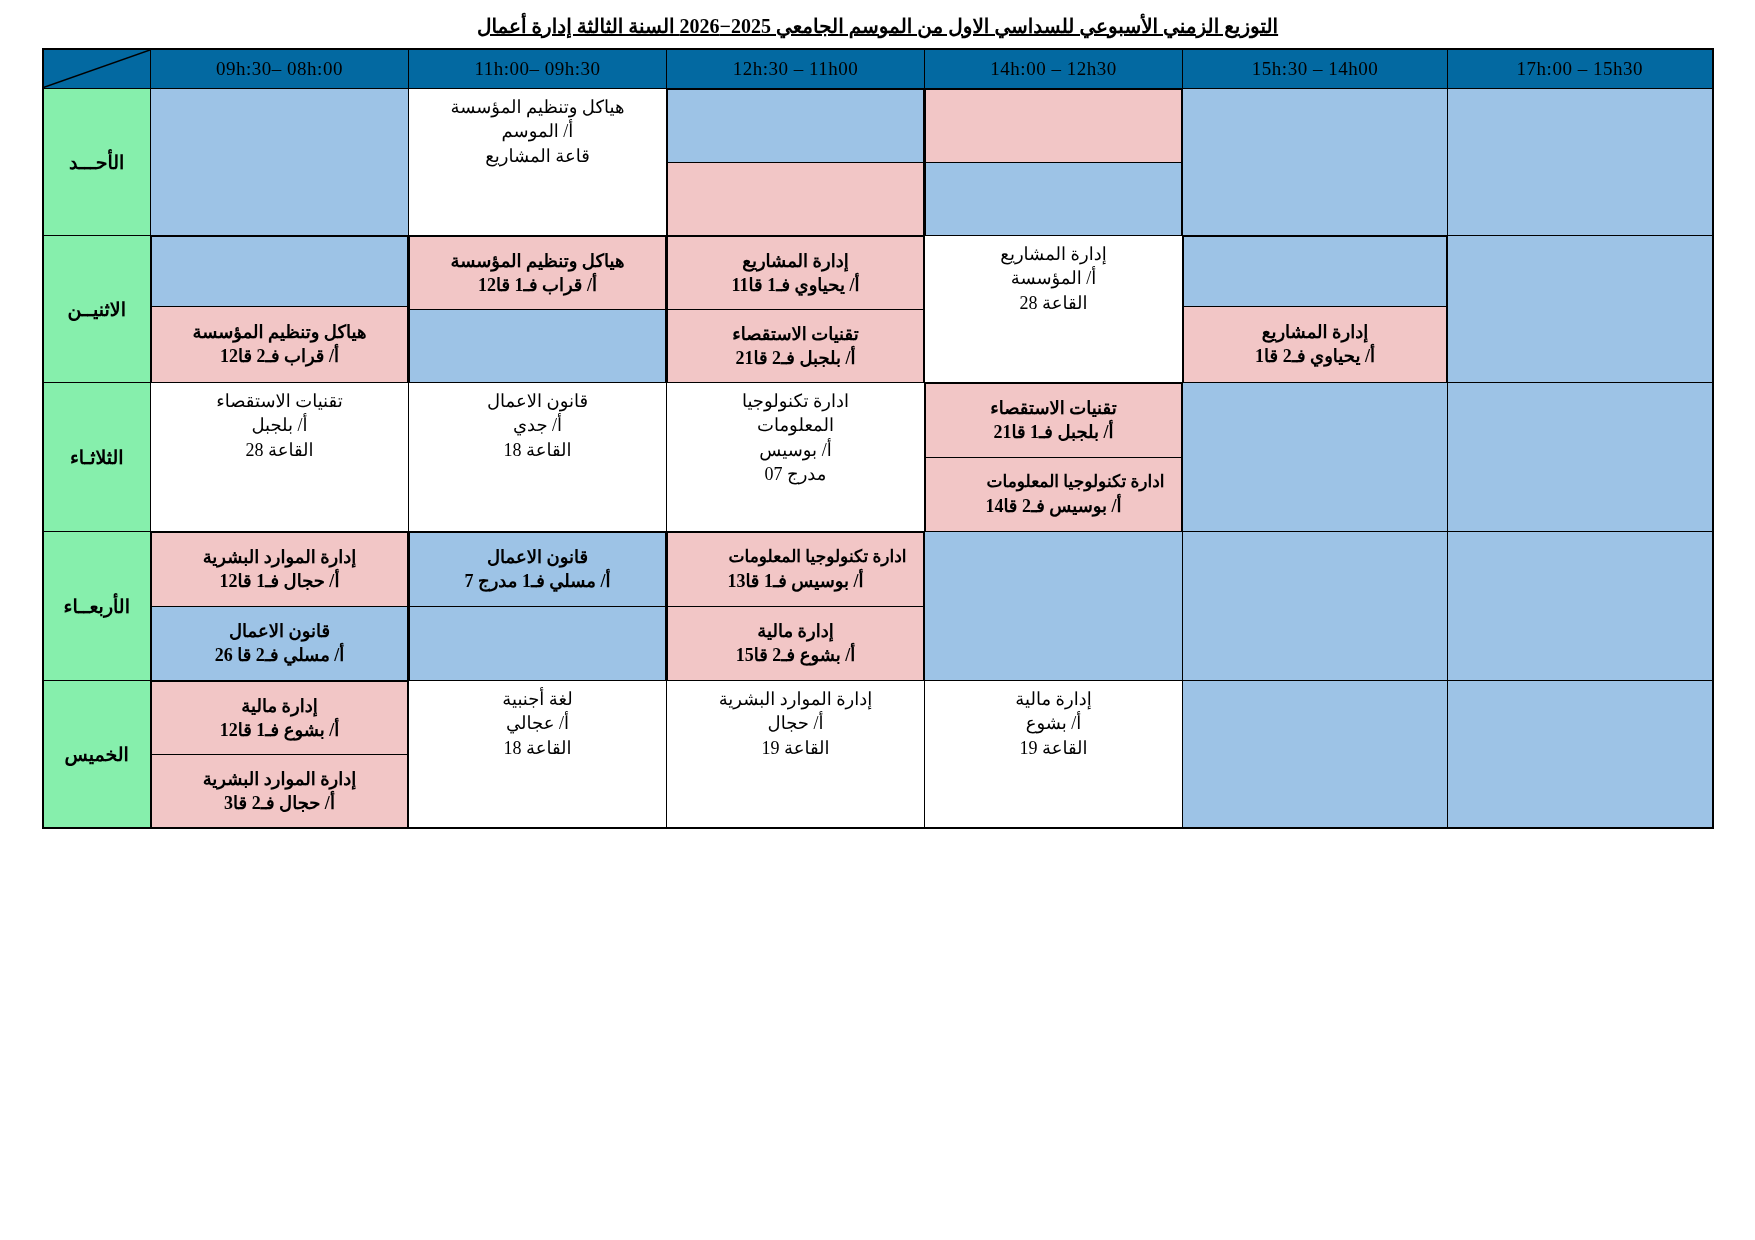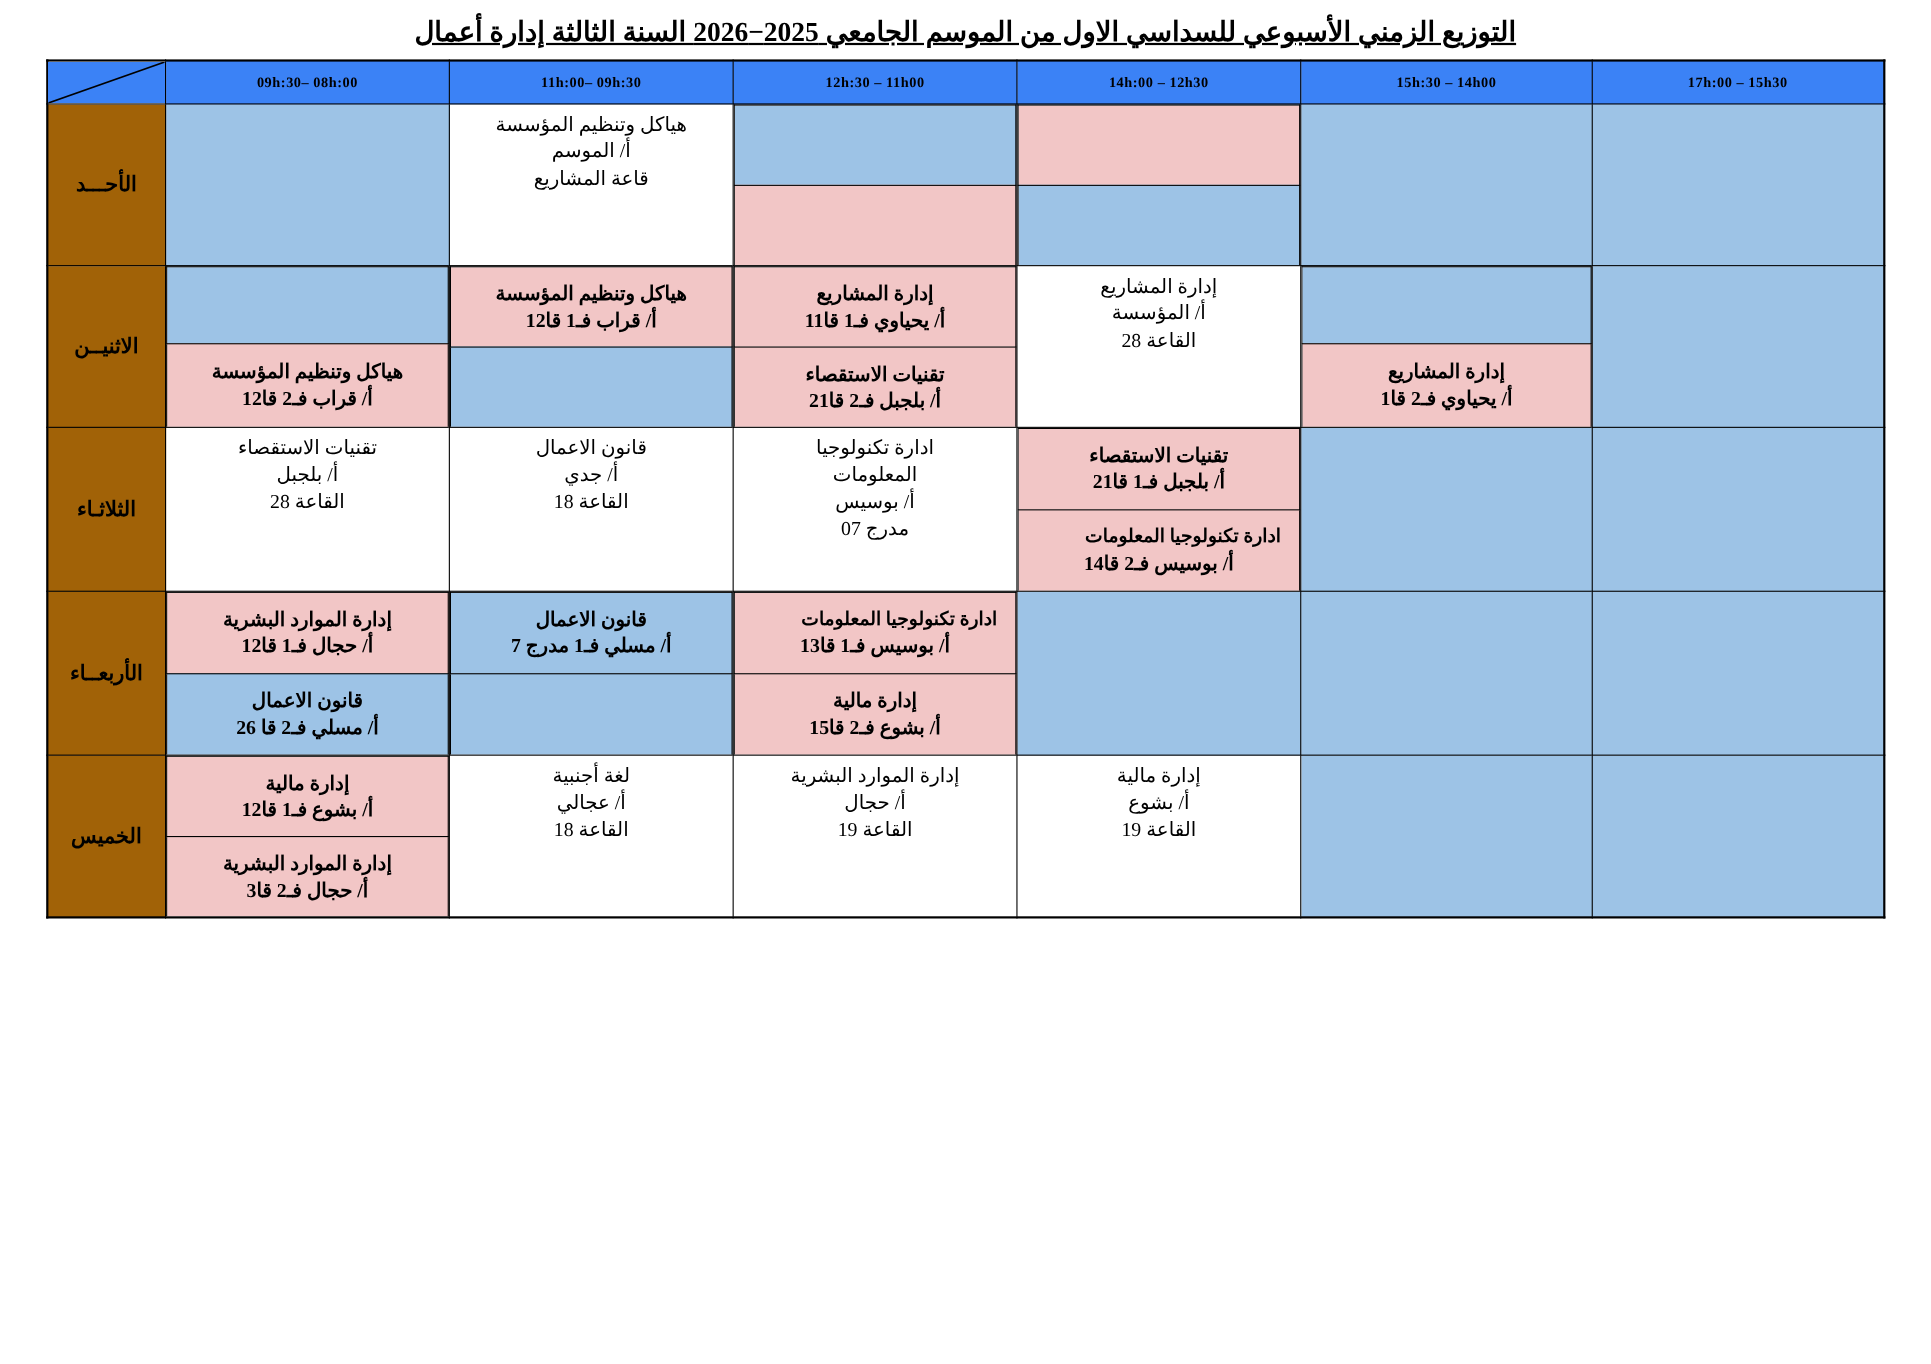--- a/index.html
+++ b/index.html
@@ -21,21 +21,21 @@
     box-sizing: border-box;
     padding: 0;
   }
   .title-wrap {
     text-align: center;
     padding-top: 14px;
     padding-bottom: 10px;
   }
   .title {
     display: inline-block;
-    font-size: 25px;
+    font-size: 20px;
     font-weight: bold;
     text-decoration: underline;
     direction: rtl;
     letter-spacing: 0;
     font-family: Liberation Serif, serif;
   }
   table.timetable {
     border-collapse: collapse;
     margin: 0 auto;
     width: 1670px;
@@ -47,40 +47,40 @@
     padding: 0;
     vertical-align: middle;
     text-align: center;
   }
   
   table.timetable {
     border: 2px solid #000000;
   }
   .hdr-row th {
     height: 38px;
-    font-size: 13px;
-    font-weight: bold;
-    background: #3b82f6;
+    font-size: 19px;
+    font-weight: normal;
+    background: #0369a1;
     letter-spacing: 0.5px;
     font-family: "Liberation Serif", serif;
     border: 1px solid #000;
   }
   .corner-cell {
     background: #ffffff;
     position: relative;
     width: 100px;
   }
   .corner-cell .diag {
     position: absolute;
     inset: 0;
     overflow: hidden;
   }
   .corner-cell .diag svg { display: block; }
   .day-cell {
-    background: #a16207;
+    background: #86efac;
     font-size: 19px;
     font-weight: bold;
     width: 100px;
     letter-spacing: 1px;
   }
   .slot {
     padding: 0;
     height: 100%;
   }
   

